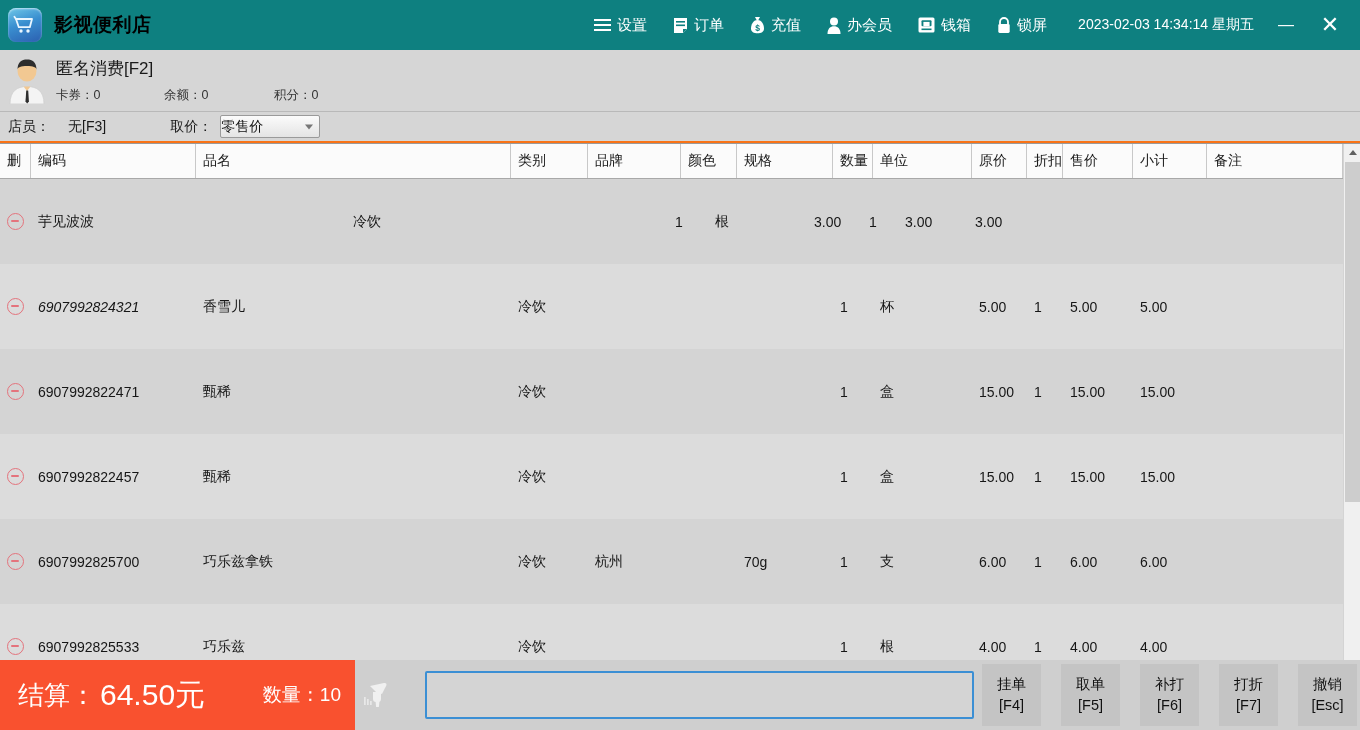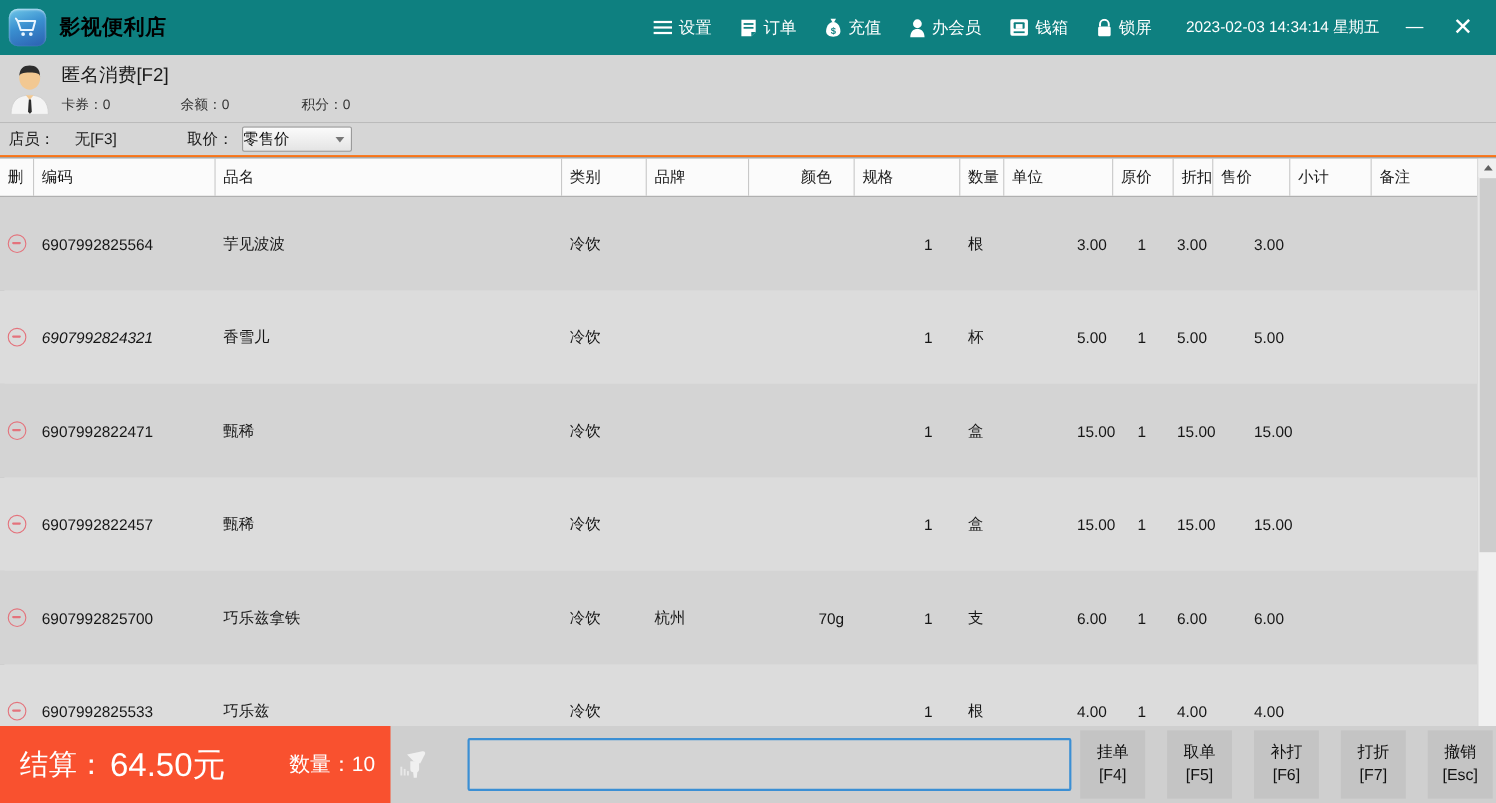--- a/index.html
+++ b/index.html
@@ -318,37 +318,36 @@
   </div>
 </div>
 
 <div class="grid-wrap">
   <div class="grid-head" id="grid-head">
       <div class="th" style="width: 31px;">删</div>
       <div class="th" style="width: 165px;">编码</div>
       <div class="th" style="width: 315px;">品名</div>
       <div class="th" style="width: 77px;">类别</div>
       <div class="th" style="width: 93px;">品牌</div>
-      <div class="th" style="width: 56px; margin-left: 40px;">颜色</div>
+      <div class="th" style="width: 56px;">颜色</div>
       <div class="th" style="width: 96px;">规格</div>
       <div class="th" style="width: 40px;">数量</div>
       <div class="th" style="width: 99px;">单位</div>
       <div class="th" style="width: 55px;">原价</div>
       <div class="th" style="width: 36px;">折扣</div>
       <div class="th" style="width: 70px;">售价</div>
       <div class="th" style="width: 74px;">小计</div>
       <div class="th" style="width: 136px;">备注</div>
     </div>
   <div class="grid-left-edge"></div>
   <div class="grid-body" id="grid-body">
       <div class="tr even">
         <div class="td del-cell" style="width: 31px;">
           <span class="del-icon"></span>
         </div>
-        <div class="td" style="width: 165px;">6907992825564</div>
         <div class="td" style="width: 315px;">芋见波波</div>
         <div class="td" style="width: 77px;">冷饮</div>
         <div class="td" style="width: 93px;"></div>
         <div class="td" style="width: 56px;"></div>
         <div class="td" style="width: 96px;"></div>
         <div class="td" style="width: 40px;">1</div>
         <div class="td" style="width: 99px;">根</div>
         <div class="td" style="width: 55px;">3.00</div>
         <div class="td" style="width: 36px;">1</div>
         <div class="td" style="width: 70px;">3.00</div>

